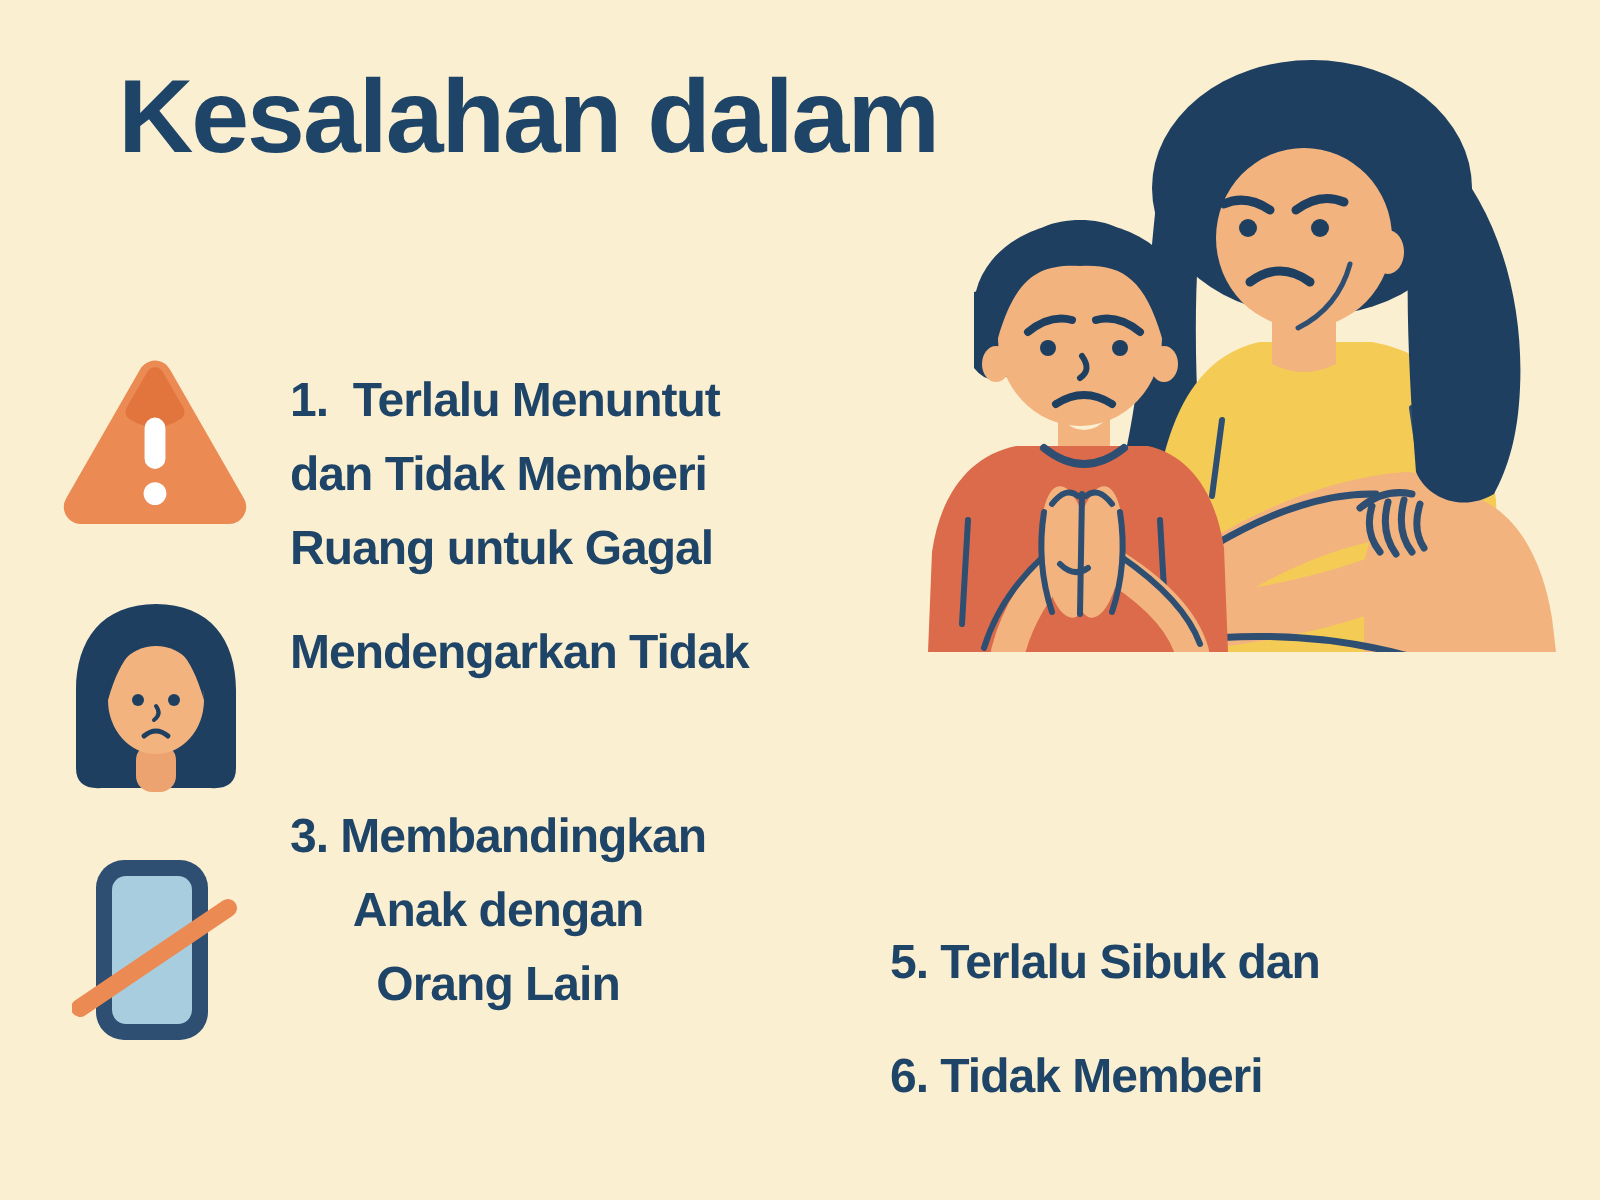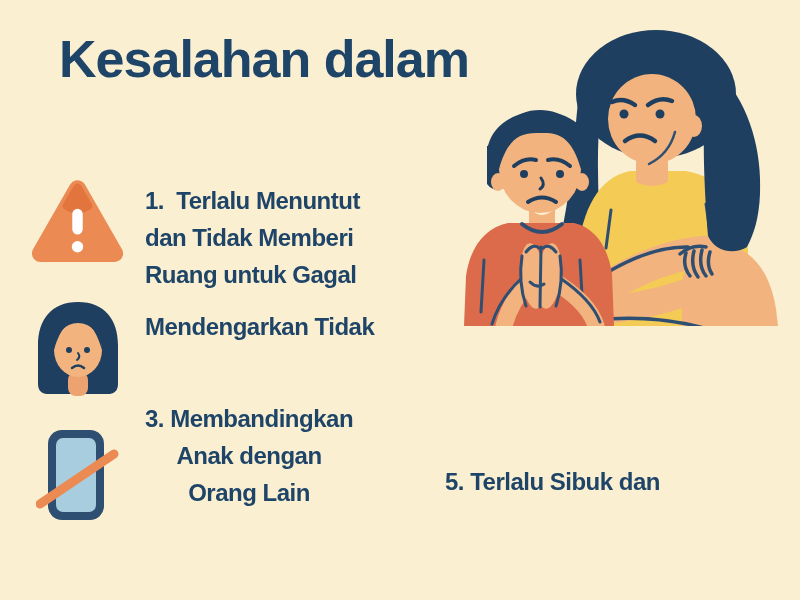--- a/index.html
+++ b/index.html
@@ -80,20 +80,21 @@
   <div class="mistake-text" id="item3-text">
     <span class="line">3. Membandingkan</span>
     <span class="line">Anak dengan</span>
     <span class="line">Orang Lain</span>
   </div>
 
   <div class="mistake-text" id="item5-text">
     <span class="line">5. Terlalu Sibuk dan</span>
   </div>
   <div class="mistake-text" id="item6-text">
+    <span class="line">6. Tidak Memberi</span>
   </div>
 
   <div id="illustration">
     <svg viewBox="0 0 352 312" width="352" height="312" aria-hidden="true">
 
       <ellipse cx="208" cy="80" rx="80" ry="64" fill="#1E3F60"></ellipse>
       <path d="M130,88 C124,145 122,200 104,252 C120,266 144,264 156,250 C150,200 148,145 152,100 Z" fill="#1E3F60"></path>
 
       <path d="M126,312 L128,252 C132,200 148,164 182,157 L238,157 C276,164 294,192 300,236 L302,312 Z" fill="#F4CC55"></path>
 

